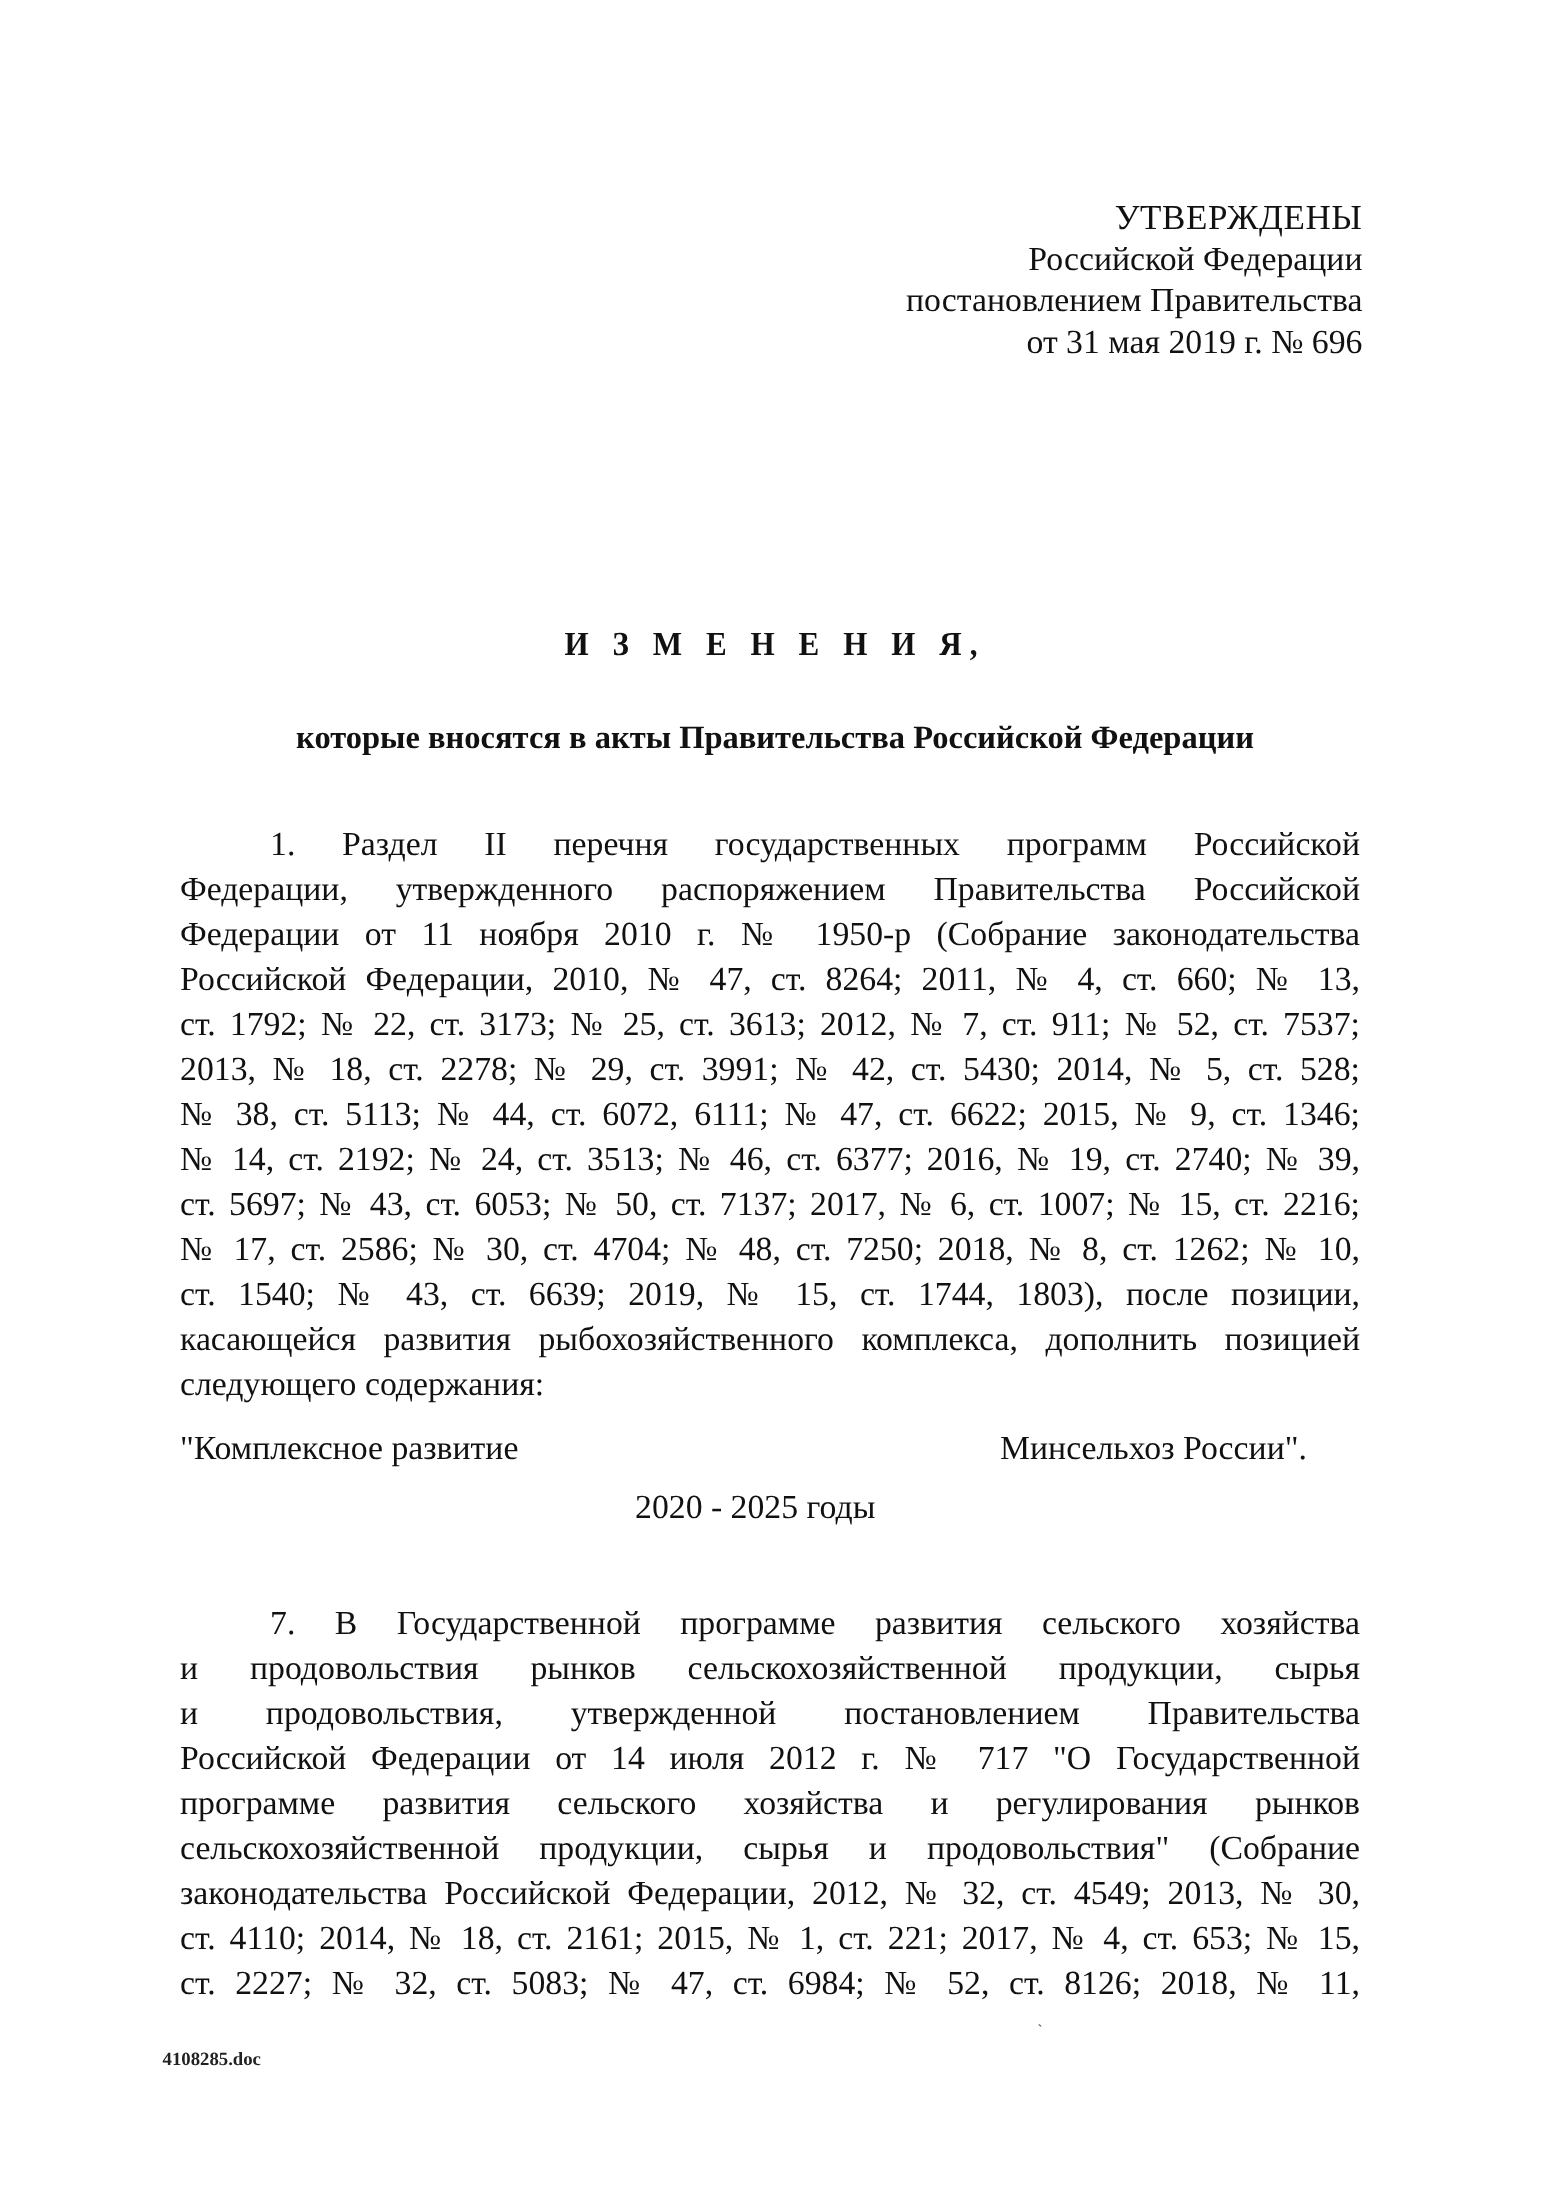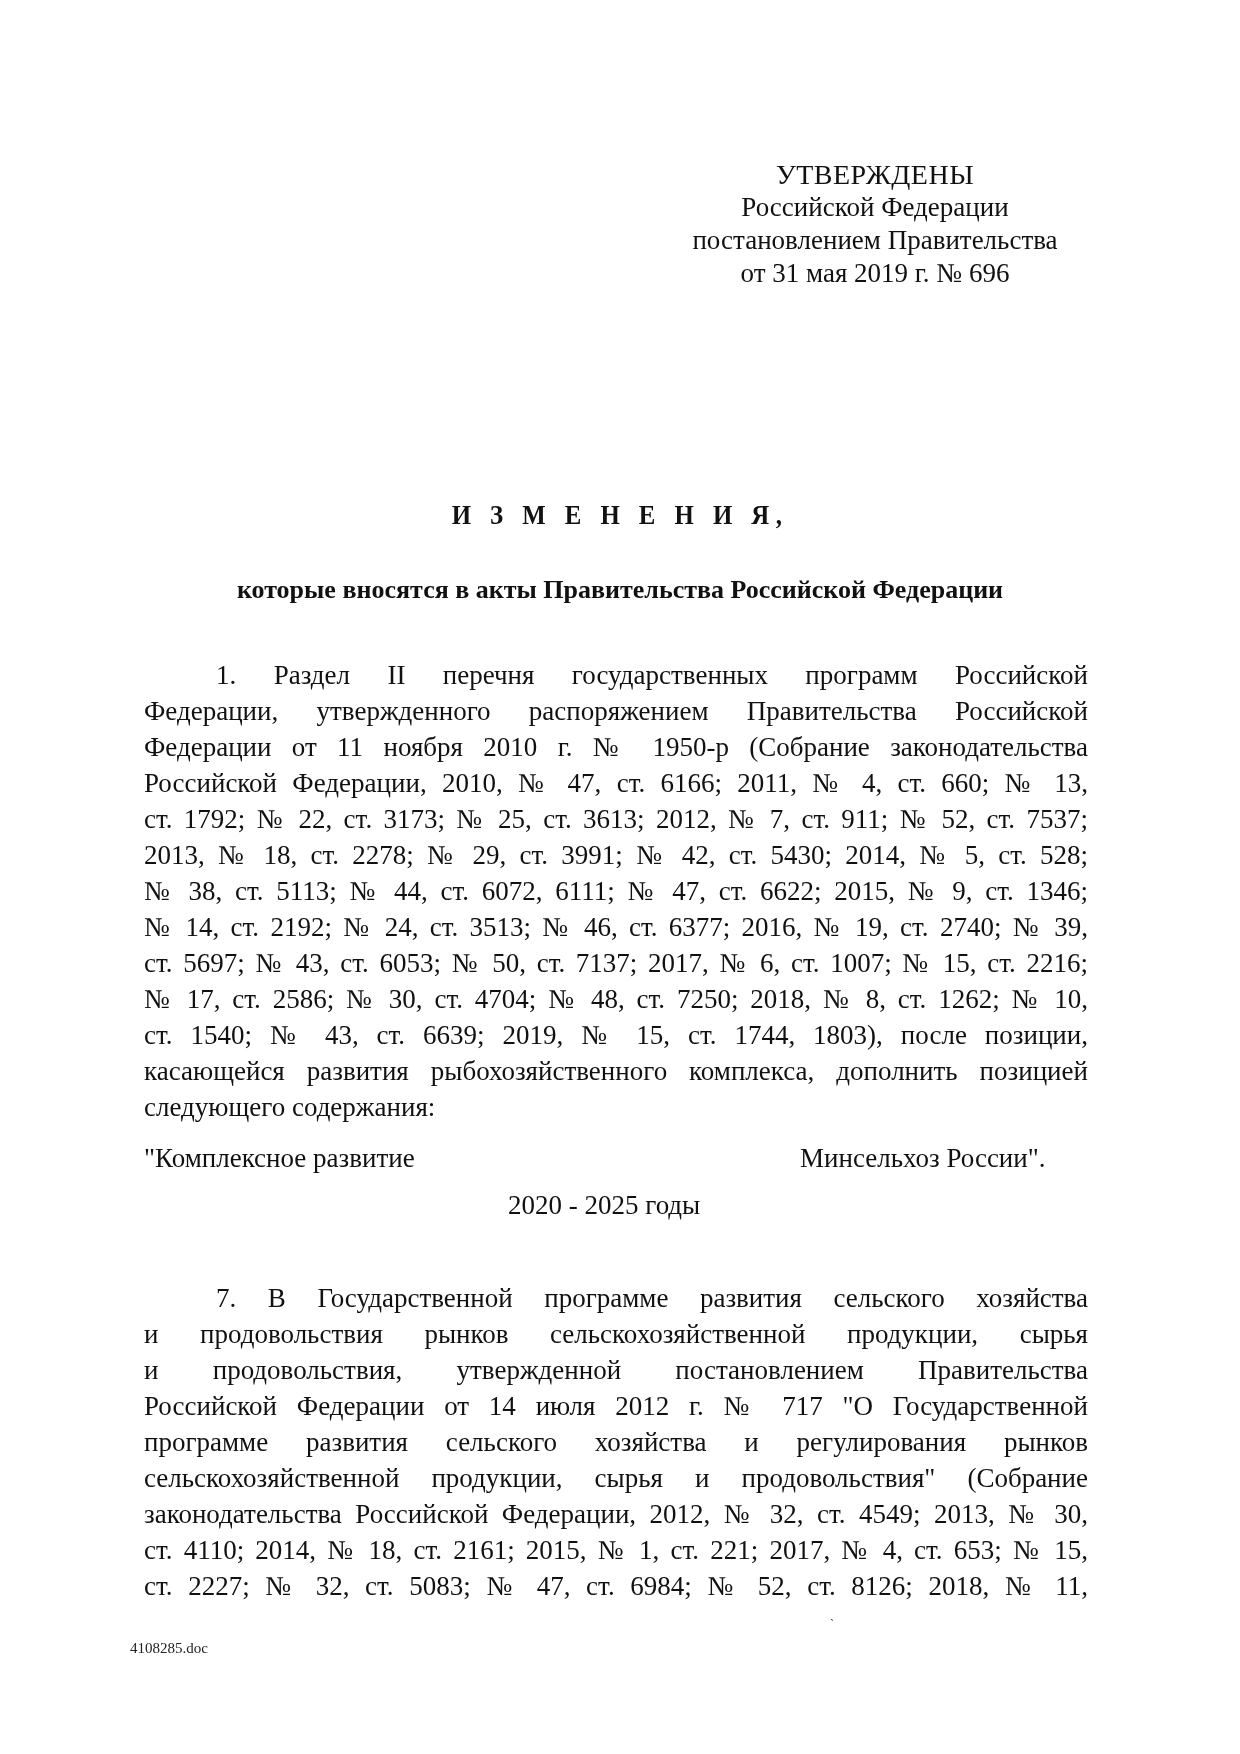--- a/index.html
+++ b/index.html
@@ -1,39 +1,39 @@
 <!DOCTYPE html>
 <html><head>
 <meta charset="utf-8">
 <style>
   html, body { margin: 0; padding: 0; background: #ffffff; }
   body { width: 1240px; height: 1754px; position: relative; overflow: hidden;
          font-family: "Liberation Serif", "DejaVu Serif", serif; color: #111111; }
   .page { position: absolute; left: 0; top: 0; width: 1240px; height: 1754px; background: #ffffff; }
 
-  .approval { position: absolute; left: 660px; top: 158px; width: 430px; text-align: center;
+  .approval { position: absolute; left: 660px; top: 158px; width: 430px; text-align: right;
               font-size: 27px; line-height: 33px; }
   .approval .stamp-title { font-size: 28px; letter-spacing: 0.5px; }
 
   .doc-title { position: absolute; left: 140px; top: 500px; width: 960px; text-align: center;
                font-weight: bold; font-size: 27px; letter-spacing: 7px; transform: scaleX(0.92); }
   .doc-subtitle { position: absolute; left: 140px; top: 550px; width: 960px; text-align: center;
                   font-weight: bold; font-size: 26px; margin-top: 25px; }
 
   .line { position: absolute; left: 144px; width: 944px; font-size: 27px; height: 36px;
           line-height: 36px; white-space: nowrap; text-align: justify; text-align-last: justify; margin-top: 36px; }
   .line.indent { left: 216px; width: 872px; }
   .line.last { text-align-last: left; }
 
   .entry { position: absolute; top: 1140px; left: 144px; width: 944px; font-size: 27px; line-height: 36px; }
   .entry .col-name { position: absolute; left: 0; top: 0; width: 300px; }
   .entry .col-period { position: absolute; left: 364px; top: 0; white-space: nowrap; margin-top: 47px; }
   .entry .col-agency { position: absolute; left: 656px; top: 0; white-space: nowrap; }
 
-  .footer-file { position: absolute; left: 130px; top: 1640px; font-size: 15px; color: #222; }
+  .footer-file { position: absolute; left: 130px; top: 1640px; font-size: 15px; color: #222; font-weight: bold; }
   .scan-mark { position: absolute; left: 830px; top: 1617px; font-size: 12px; color: #333; }
 </style>
 </head>
 <body>
 
 <div class="page">
 
   <div class="approval">
     <div class="stamp-title">УТВЕРЖДЕНЫ</div>
     <div>Российской Федерации</div>
@@ -41,21 +41,21 @@
     <div>от 31 мая 2019 г.  №  696</div>
   </div>
 
   <div class="doc-title">И З М Е Н Е Н И Я,</div>
   <div class="doc-subtitle">которые вносятся в акты Правительства Российской Федерации</div>
 
   <div>
     <div class="line indent" style="top:621px">1. Раздел  II  перечня  государственных  программ  Российской</div>
     <div class="line" style="top:657px">Федерации, утвержденного распоряжением Правительства Российской</div>
     <div class="line" style="top:693px">Федерации  от  11 ноября  2010 г.  № 1950-р  (Собрание  законодательства</div>
-    <div class="line" style="top:729px">Российской Федерации, 2010, № 47, ст. 6166; 2011, № 4, ст. 660; № 13,</div>
+    <div class="line" style="top:729px">Российской Федерации, 2010, № 47, ст. 8264; 2011, № 4, ст. 660; № 13,</div>
     <div class="line" style="top:765px">ст. 1792; № 22, ст. 3173; № 25, ст. 3613; 2012, № 7, ст. 911; № 52, ст. 7537;</div>
     <div class="line" style="top:801px">2013, № 18, ст. 2278; № 29, ст. 3991; № 42, ст. 5430; 2014, № 5, ст. 528;</div>
     <div class="line" style="top:837px">№ 38, ст. 5113; № 44, ст. 6072, 6111; № 47, ст. 6622; 2015, № 9, ст. 1346;</div>
     <div class="line" style="top:873px">№ 14, ст. 2192; № 24, ст. 3513; № 46, ст. 6377; 2016, № 19, ст. 2740; № 39,</div>
     <div class="line" style="top:909px">ст. 5697; № 43, ст. 6053; № 50, ст. 7137; 2017, № 6, ст. 1007; № 15, ст. 2216;</div>
     <div class="line" style="top:945px">№ 17, ст. 2586; № 30, ст. 4704; № 48, ст. 7250; 2018, № 8, ст. 1262; № 10,</div>
     <div class="line" style="top:981px">ст. 1540;  № 43,  ст. 6639;  2019,  № 15,  ст. 1744,  1803),  после  позиции,</div>
     <div class="line" style="top:1017px">касающейся развития рыбохозяйственного комплекса, дополнить позицией</div>
     <div class="line last" style="top:1053px">следующего содержания:</div>
 

